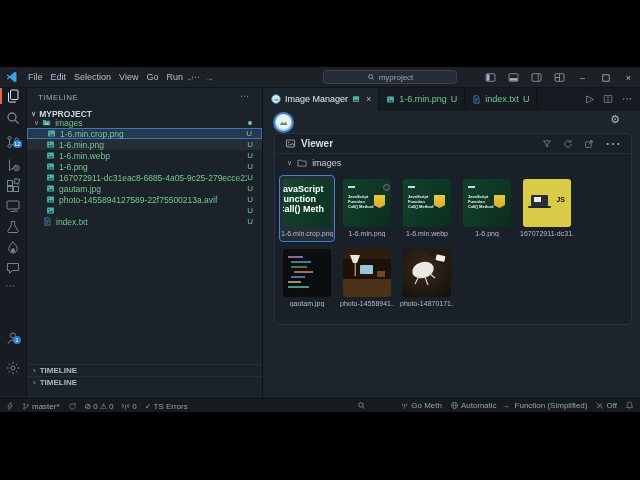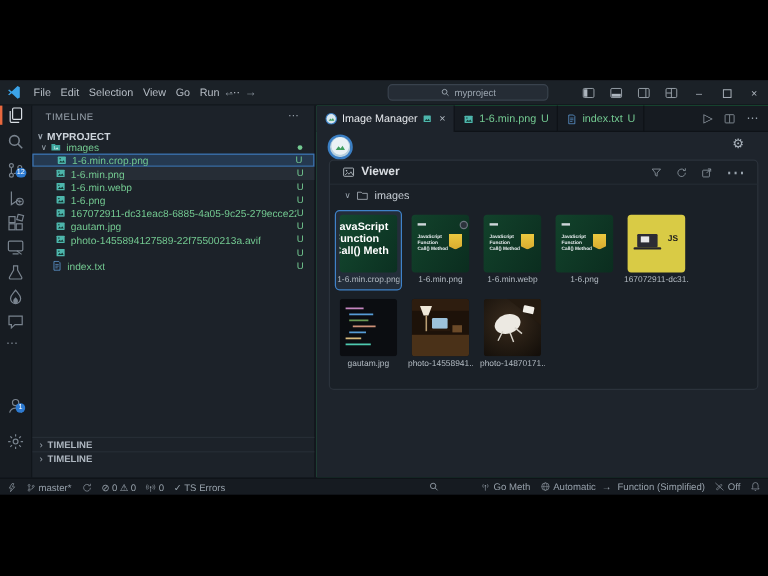--- a/index.html
+++ b/index.html
@@ -37,21 +37,21 @@
   .frow .fic{flex:none}
   .fname{white-space:nowrap;overflow:hidden;margin-left:4px;padding-right:2px;max-width:188px}
   .fu{position:absolute;right:9px;font-size:8px;color:#73c991}
   .gdot{position:absolute;right:10px;width:4px;height:4px;border-radius:50%;background:#73c991}
   .frow.indent1{padding-left:19px}
   .frow.sel{background:#253950;border:1px solid #3d76b5}
   .frow.open{background:#262d36}
   .sb-sec{position:absolute;left:0;right:0;height:12px;border-top:1px solid #262d35;display:flex;align-items:center;gap:4px;padding-left:6px;font-size:8px;font-weight:bold;color:#aeb7c0}
 
   
-  .editor{position:absolute;left:264px;top:21px;width:376px;height:310px;background:#22c55e}
+  .editor{position:absolute;left:264px;top:21px;width:376px;height:310px;background:#fef9c3}
   .tabbar{position:absolute;top:0;left:0;right:0;height:22px;background:#161b21;border-bottom:1px solid #0e1217;display:flex}
   .tab{display:flex;align-items:center;gap:4px;padding:0 7px;font-size:9px;color:#8f99a3;border-right:1px solid #0e1217;height:22px}
   .tab.active{background:#1e242c;color:#e7eaee}
   .tab .green{color:#73c991}
   .tab .tclose{color:#aeb6bf;font-size:9px;margin-left:2px}
   .tabactions{margin-left:auto;display:flex;align-items:center;gap:9px;padding-right:8px;color:#9aa4ae;font-size:10px}
 
   .webview{position:absolute;top:22px;left:0;right:0;bottom:0;background:#1e242c}
   .wv-logo{position:absolute;top:2px;left:9px;width:21px;height:21px;border-radius:50%;border:2px solid #3b7fc4;background:radial-gradient(circle at 50% 45%,#e9f1f5 0 55%,#b9d1de 60%);display:flex;align-items:center;justify-content:center}
   .wv-gear{position:absolute;top:3px;right:20px;font-size:11px;color:#a9b2bb}

